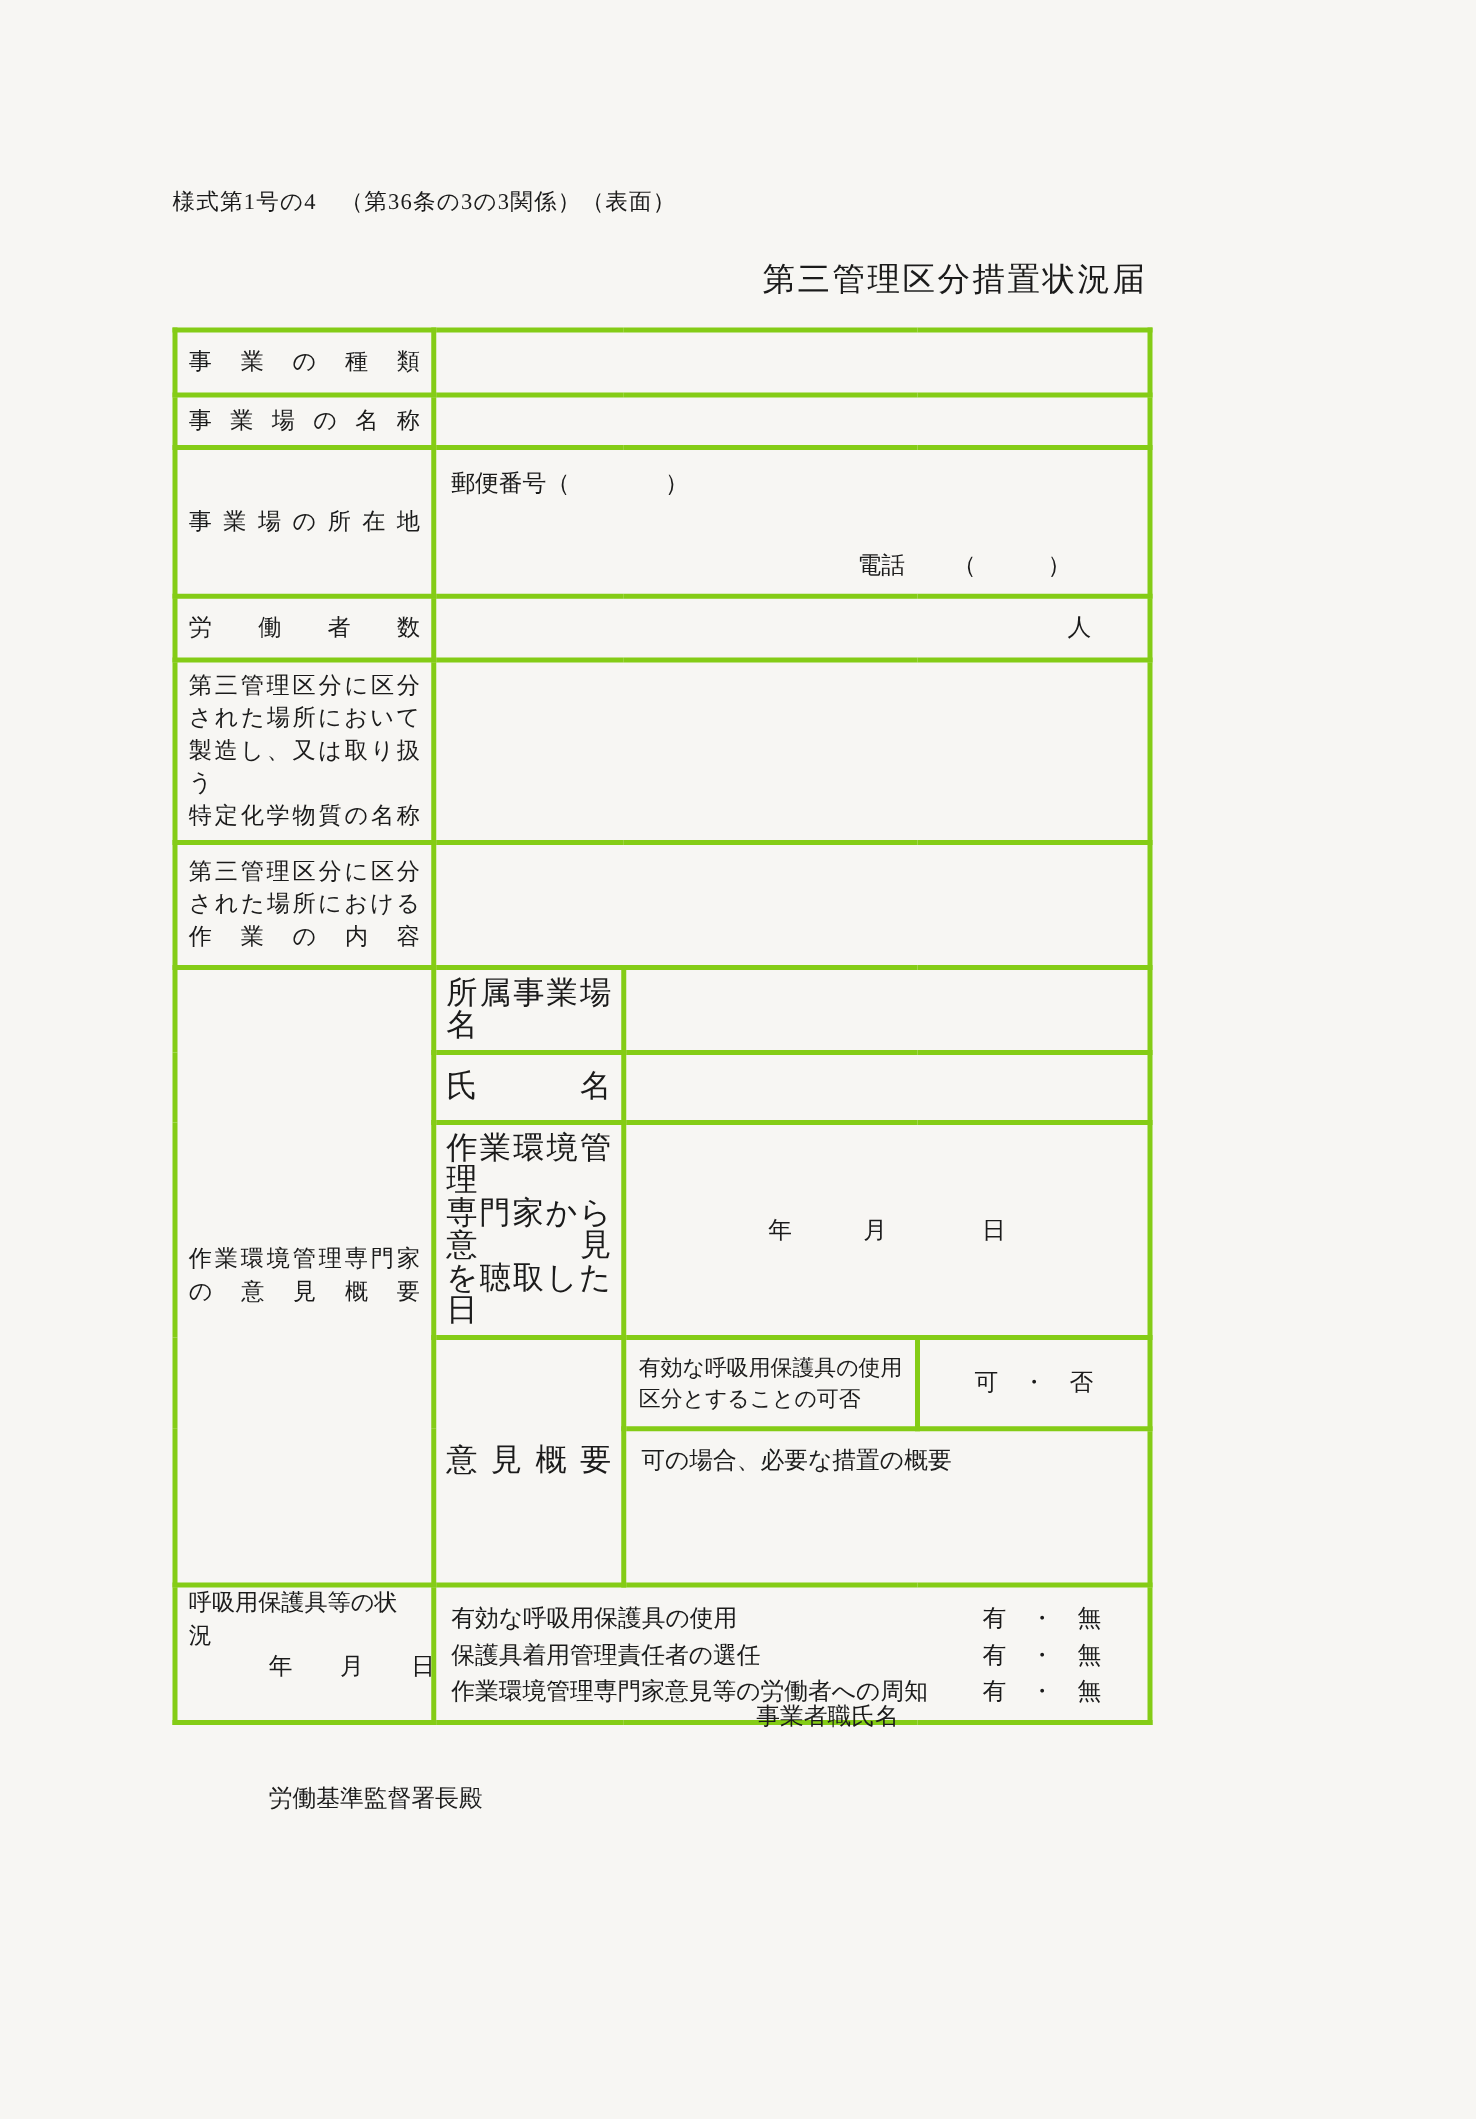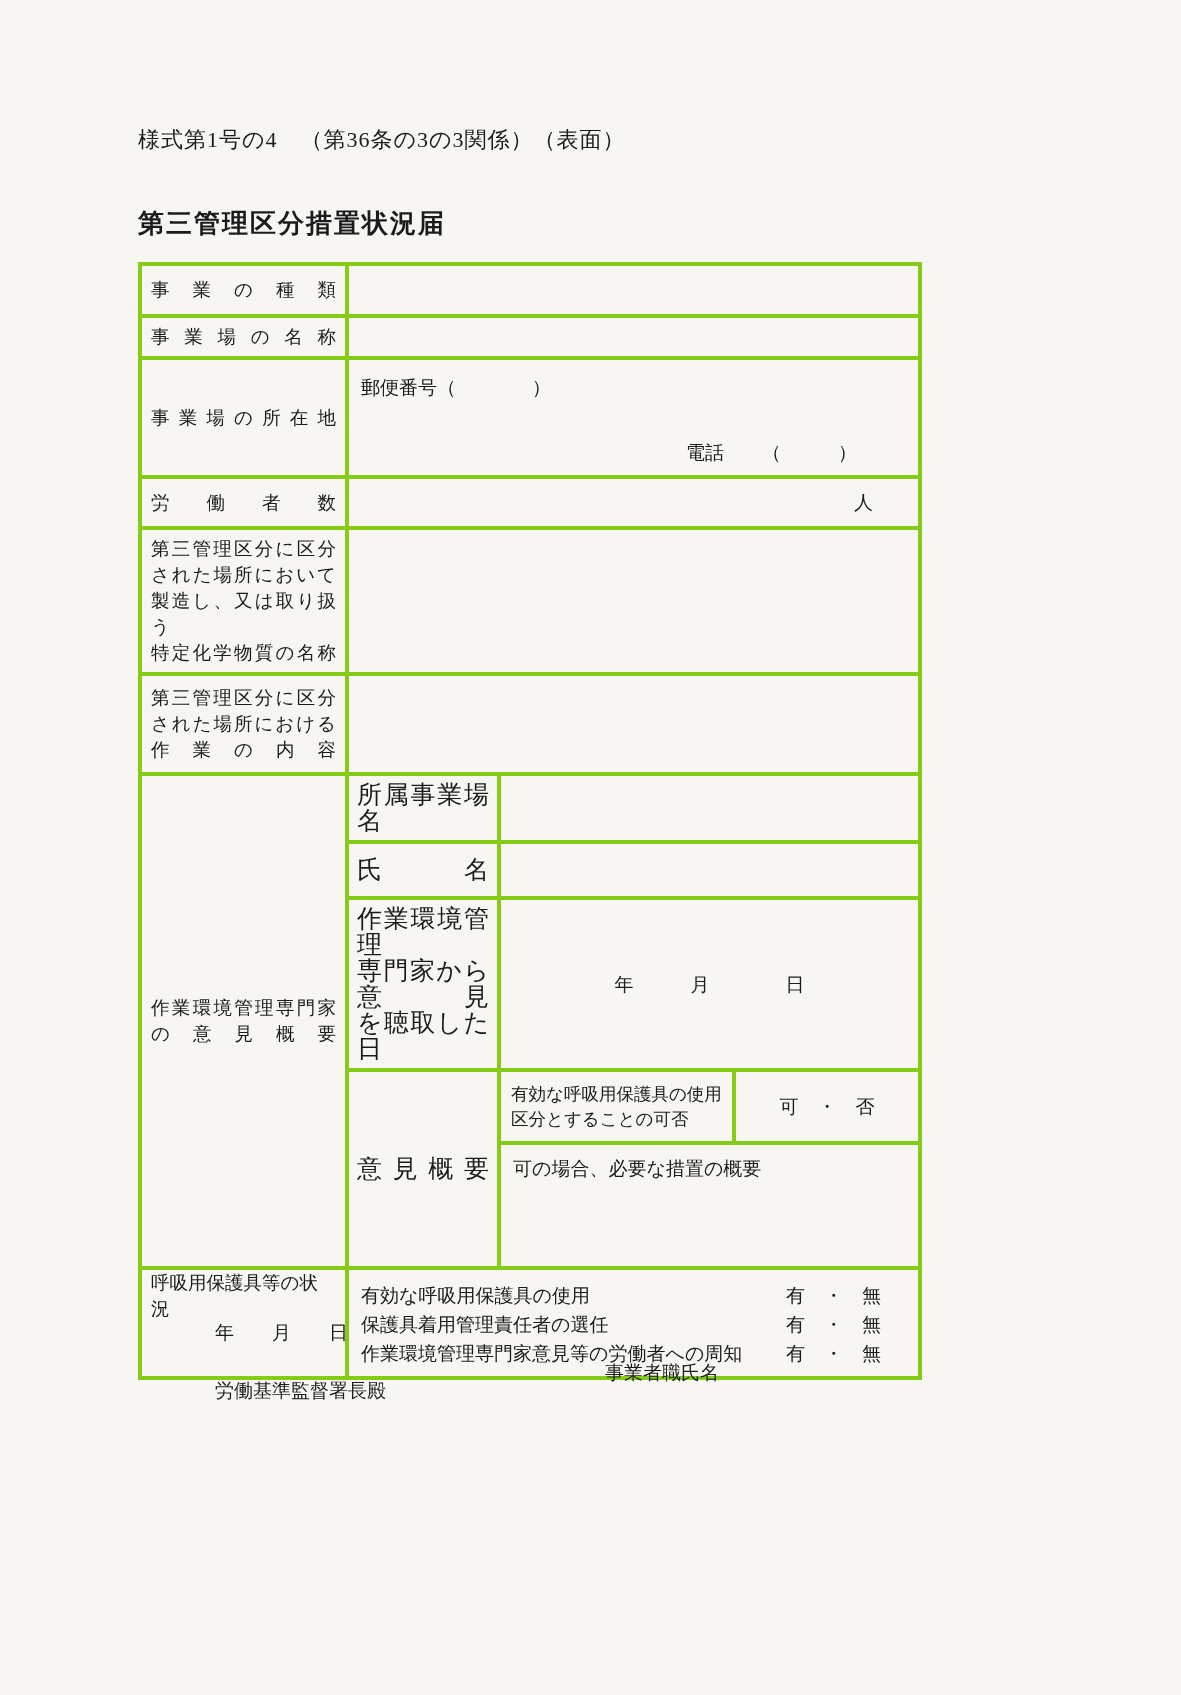--- a/index.html
+++ b/index.html
@@ -1,22 +1,22 @@
 <!DOCTYPE html>
 <html><head>
 <meta charset="utf-8">
 <style>
   html,body{margin:0;padding:0;}
   body{
     width:1181px;height:1695px;position:relative;overflow:hidden;
     background:#f7f6f3;color:#1b1b1b;
     font-family:"Liberation Serif","DejaVu Serif",serif;
   }
-  .form-number{position:absolute;left:138px;top:125px;font-size:22px;letter-spacing:1px;}
-  .title{position:absolute;left:138px;top:206px;width:780px;text-align:left;font-size:26px;letter-spacing:2px;font-weight:bold;}
+  .form-number{position:absolute;left:138px;top:149px;font-size:18px;letter-spacing:1px;}
+  .title{position:absolute;left:138px;top:206px;width:780px;text-align:right;font-size:26px;letter-spacing:2px;}
   table.form{position:absolute;left:138px;top:262px;width:780px;border-collapse:collapse;table-layout:fixed;}
   td{
     border:4px solid #84cc16;
     font-size:19px;line-height:27px;
     vertical-align:middle;padding:6px 12px;overflow:hidden;
   }
   .lbl{font-size:18.5px;line-height:26px;padding:6px 9px;}
   .lbl2{font-size:25px;line-height:26px;padding:6px 8px;}
   .lbl3{font-size:17.5px;line-height:25px;padding:6px 10px;}
   .spread{text-align:justify;text-align-last:justify;}
@@ -24,21 +24,21 @@
   .top{vertical-align:top;}
   .center{text-align:center;}
   .unit-cell{text-align:right;padding-right:45px;}
   .postal-line{margin-top:8px;}
   .phone-line{margin-top:38px;margin-left:325px;}
   .resp-line{display:flex;justify-content:space-between;align-items:center;margin:2px 0;}
   .resp-options{padding-right:25px;white-space:pre;flex:0 0 auto;}
   .measures{padding-top:10px;}
   .footer-date{position:absolute;left:215px;top:1320px;font-size:19px;}
   .employer{position:absolute;left:605px;top:1360px;font-size:19px;}
-  .recipient{position:absolute;left:215px;top:1378px;font-size:19px;}
+  .recipient{position:absolute;left:215px;top:1426px;font-size:19px;}
 </style>
 </head>
 <body>
 
 <div class="sheet">
 
   <div class="form-number">様式第1号の4　（第36条の3の3関係）（表面）</div>
   <div class="title">第三管理区分措置状況届</div>
 
   <table class="form">

